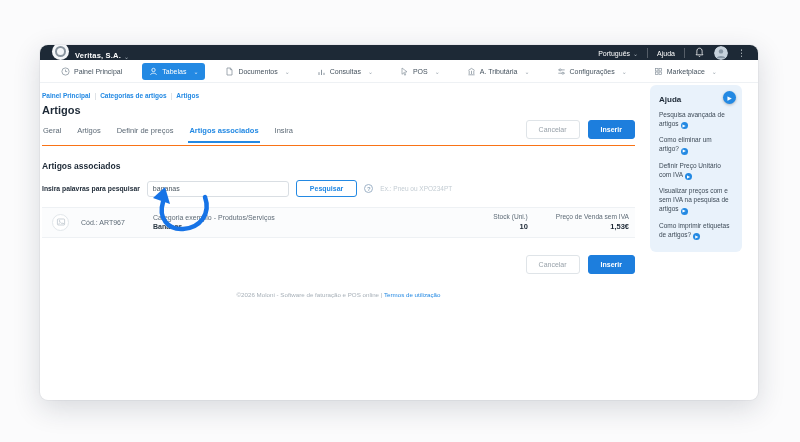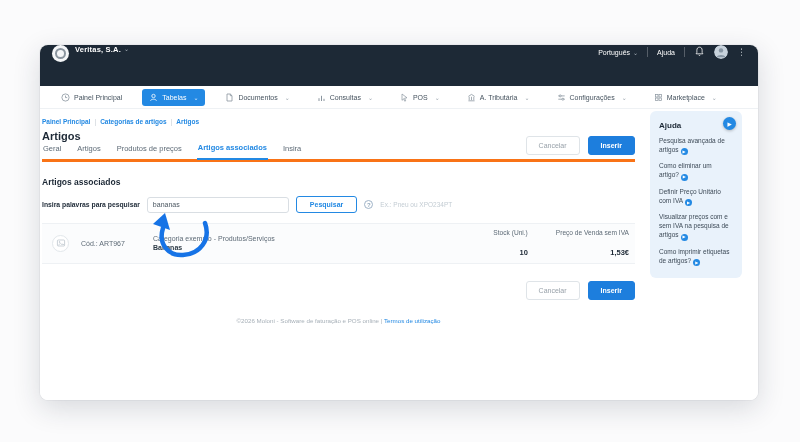--- a/index.html
+++ b/index.html
@@ -3,21 +3,21 @@
 <meta charset="utf-8">
 <style>
   * { margin:0; padding:0; box-sizing:border-box; }
   html,body { width:800px; height:442px; background:#fbfbfc; font-family:"Liberation Sans", sans-serif; overflow:hidden; }
 
   .window { position:absolute; left:40px; top:45px; width:718px; height:355px; background:#fff;
             border-radius:8px; overflow:hidden;
             box-shadow:0 8px 28px rgba(25,39,57,.16), 0 0 0 1px rgba(20,30,45,.04); }
 
   
-  .topbar { height:41px; background:#1d2936; display:flex; align-items:flex-start; padding:0 12px; color:#fff; }
+  .topbar { height:15px; background:#1d2936; display:flex; align-items:flex-end; padding:0 12px; color:#fff; }
   .logo { width:17px; height:17px; border-radius:50%; background:#f4f6f8; display:flex; align-items:center; justify-content:center; margin-right:6px; flex:none; }
   .logo-inner { width:11px; height:11px; border-radius:50%; border:2px solid #8a959f; }
   .company { font-size:7.5px; font-weight:bold; letter-spacing:.2px; }
   .caret { font-size:6px; color:#aab4bd; margin-left:3px; }
   .topbar-right { margin-left:auto; display:flex; align-items:center; gap:9px; font-size:7px; }
   .tb-divider { width:1px; height:10px; background:rgba(255,255,255,.25); }
   .avatar { width:14px; height:14px; border-radius:50%; overflow:hidden; flex:none; }
   .kebab { font-size:9px; color:#cfd6dc; letter-spacing:0; }
 
   
@@ -31,21 +31,21 @@
 
   
   .content { position:relative; height:299px; background:#fff; }
   .main { position:absolute; left:2px; top:9px; width:593px; }
 
   .breadcrumb { display:flex; align-items:center; gap:4px; font-size:6.5px; color:#2389e3; font-weight:bold; }
   .crumb-sep { color:#c6cdd4; font-weight:normal; }
   .page-title { font-size:11px; font-weight:bold; color:#1d2936; margin-top:5px; }
   .page-sub { font-size:8px; color:#2b3945; margin-top:3px; }
 
-  .tabs-row { position:relative; display:flex; align-items:flex-end; border-bottom:3px solid #f97316; height:20px; }
+  .tabs-row { position:relative; display:flex; align-items:flex-start; border-bottom:1px solid #f97316; margin-top:10px; height:20px; }
   .tab { font-size:7.5px; color:#5d6a76; margin-right:14px; padding:0 1px 6px; cursor:default; }
   .tab.active { color:#2389e3; font-weight:bold; border-bottom:2px solid #2389e3; margin-bottom:-1px; }
   .tab-actions { position:absolute; right:0; top:-6px; display:flex; gap:8px; }
 
   .btn { font-size:7px; border-radius:3px; padding:5px 12px; line-height:1; }
   .btn-cancel { background:#fff; border:1px solid #dfe4e8; color:#98a1a9; }
   .btn-primary { background:#1d7edd; border:1px solid #1d7edd; color:#fff; font-weight:bold; }
 
   .section-title { font-size:8.5px; font-weight:bold; color:#1d2936; margin-top:15px; }
 
@@ -60,21 +60,21 @@
 
   .result-row { display:flex; align-items:center; margin-top:10px; border-top:1px solid #eef1f4; border-bottom:1px solid #eef1f4;
                 background:#fbfcfd; padding:5px 6px 6px 10px; }
   .thumb { width:17px; height:17px; border-radius:50%; border:1px solid #e2e7eb; background:#fff;
            display:flex; align-items:center; justify-content:center; margin-right:12px; flex:none; }
   .result-code { font-size:7px; color:#5d6a76; width:72px; flex:none; }
   .result-cat { font-size:7px; color:#5d6a76; }
   .result-name { font-size:7px; font-weight:bold; color:#2b3945; margin-top:2px; }
   .result-stats { margin-left:auto; display:flex; gap:28px; text-align:right; }
   .stat-label { font-size:6.6px; color:#5d6a76; }
-  .stat-value { font-size:7.5px; font-weight:bold; color:#1d2936; margin-top:12px; }
+  .stat-value { font-size:7.5px; font-weight:bold; color:#1d2936; margin-top:2px; }
 
   .bottom-actions { display:flex; justify-content:flex-end; gap:8px; margin-top:17px; }
 
   .footer { margin-top:17px; text-align:center; font-size:6.2px; color:#a7b0b8; }
   .footer .link { color:#2389e3; }
 
   
   .help-panel { position:absolute; right:16px; top:2px; width:92px; background:#e9f2fb; border-radius:6px; padding:10px 9px 12px; }
   .help-title { font-size:8px; font-weight:bold; color:#1d2936; margin-bottom:2px; }
   .help-link { font-size:6.5px; color:#3d4a57; margin-top:6px; line-height:1.4; }
@@ -199,21 +199,21 @@
         <span>Categorias de artigos</span>
         <span class="crumb-sep">|</span>
         <span>Artigos</span>
       </div>
 
       <div class="page-title">Artigos</div>
 
       <div class="tabs-row">
         <span class="tab">Geral</span>
         <span class="tab">Artigos</span>
-        <span class="tab">Produtos de preços</span>
+        <span class="tab">Definir de preços</span>
         <span class="tab active">Artigos associados</span>
         <span class="tab">Insira</span>
         <div class="tab-actions">
           <button class="btn btn-cancel">Cancelar</button>
           <button class="btn btn-primary">Inserir</button>
         </div>
       </div>
 
       <div class="section-title">Artigos associados</div>
 

